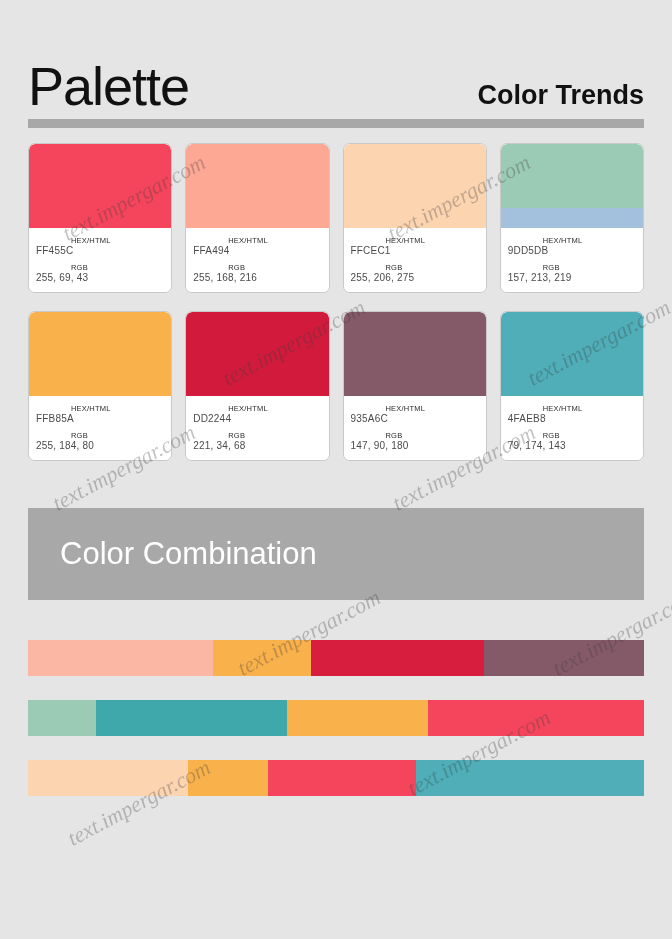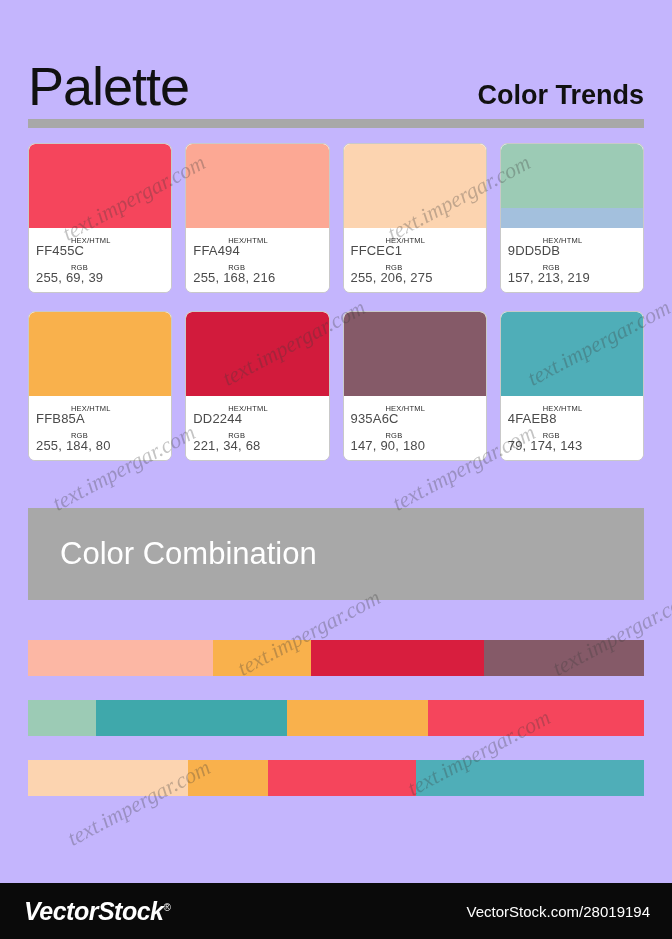--- a/index.html
+++ b/index.html
@@ -13,21 +13,21 @@
     font-family: "Liberation Sans", sans-serif;
     overflow: hidden;
     position: relative;
   }
 
   #sheet {
     position: absolute;
     left: 0; top: 0;
     width: 672px;
     height: 939px;
-    background: #c4b5fd;
+    background: #e5e5e5;
     overflow: hidden;
   }
 
   
   .header {
     position: absolute;
     left: 28px;
     top: 42px;
     width: 616px;
     height: 72px;
@@ -100,21 +100,21 @@
     background: #ffffff;
   }
   .info-label {
     font-size: 7.5px;
     line-height: 10px;
     color: #2b2b2b;
     letter-spacing: 0.2px;
     margin-left: 35px;
   }
   .info-value {
-    font-size: 13px;
+    font-size: 10px;
     line-height: 10px;
     color: #4a4a4a;
     letter-spacing: 0.2px;
   }
   .info-gap { height: 7px; }
 
   
   .combo-banner {
     position: absolute;
     left: 28px;
@@ -219,21 +219,21 @@
 
       <div class="swatch-card">
         <div class="swatch-chip" style="background: rgb(245, 69, 92);">
           <div class="chip-band" style="background: transparent;"></div>
         </div>
         <div class="swatch-info">
           <div class="info-label">HEX/HTML</div>
           <div class="info-value">FF455C</div>
           <div class="info-gap"></div>
           <div class="info-label">RGB</div>
-          <div class="info-value">255, 69, 39</div>
+          <div class="info-value">255, 69, 43</div>
         </div>
       </div>
 
       <div class="swatch-card">
         <div class="swatch-chip" style="background: rgb(252, 168, 148);">
           <div class="chip-band" style="background: transparent;"></div>
         </div>
         <div class="swatch-info">
           <div class="info-label">HEX/HTML</div>
           <div class="info-value">FFA494</div>
@@ -359,18 +359,14 @@
       <div class="wm" style="left: 45px; top: 455px;">text.impergar.com</div>
       <div class="wm" style="left: 385px; top: 455px;">text.impergar.com</div>
       <div class="wm" style="left: 215px; top: 330px;">text.impergar.com</div>
       <div class="wm" style="left: 520px; top: 330px;">text.impergar.com</div>
       <div class="wm" style="left: 60px; top: 790px;">text.impergar.com</div>
       <div class="wm" style="left: 400px; top: 740px;">text.impergar.com</div>
       <div class="wm" style="left: 230px; top: 620px;">text.impergar.com</div>
       <div class="wm" style="left: 545px; top: 620px;">text.impergar.com</div>
     </div>
 
-  <div class="footer" style="background: rgb(10, 10, 10);">
-    <div class="footer-logo"><span>VectorStock</span><span class="reg">®</span></div>
-    <div class="footer-url">VectorStock.com/28019194</div>
-  </div>
 
 </div>
 
 </body></html>

